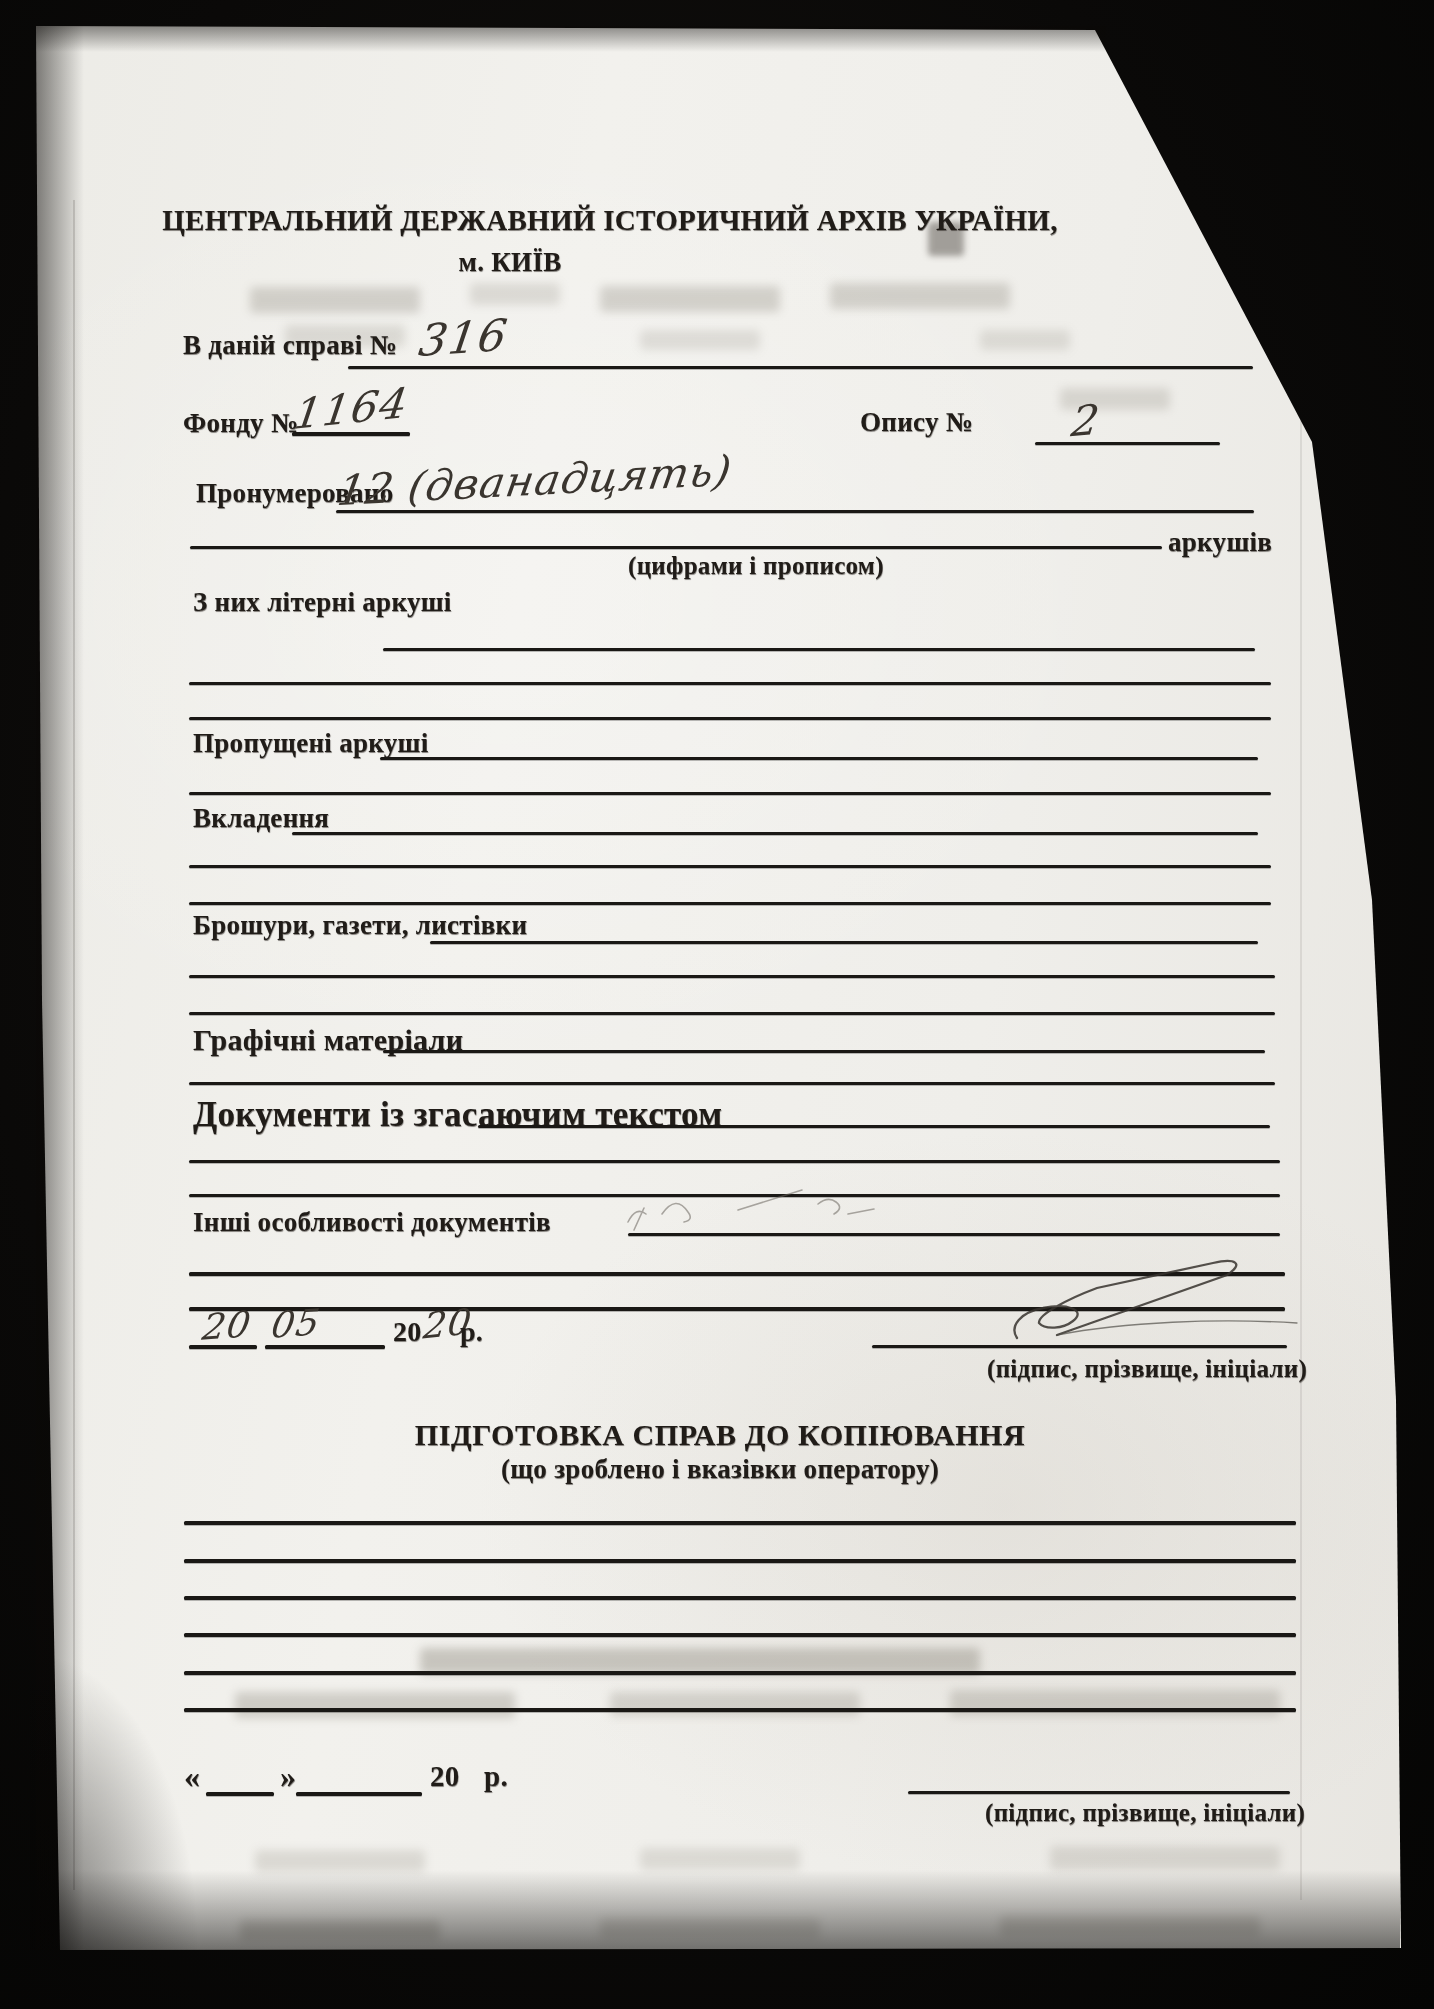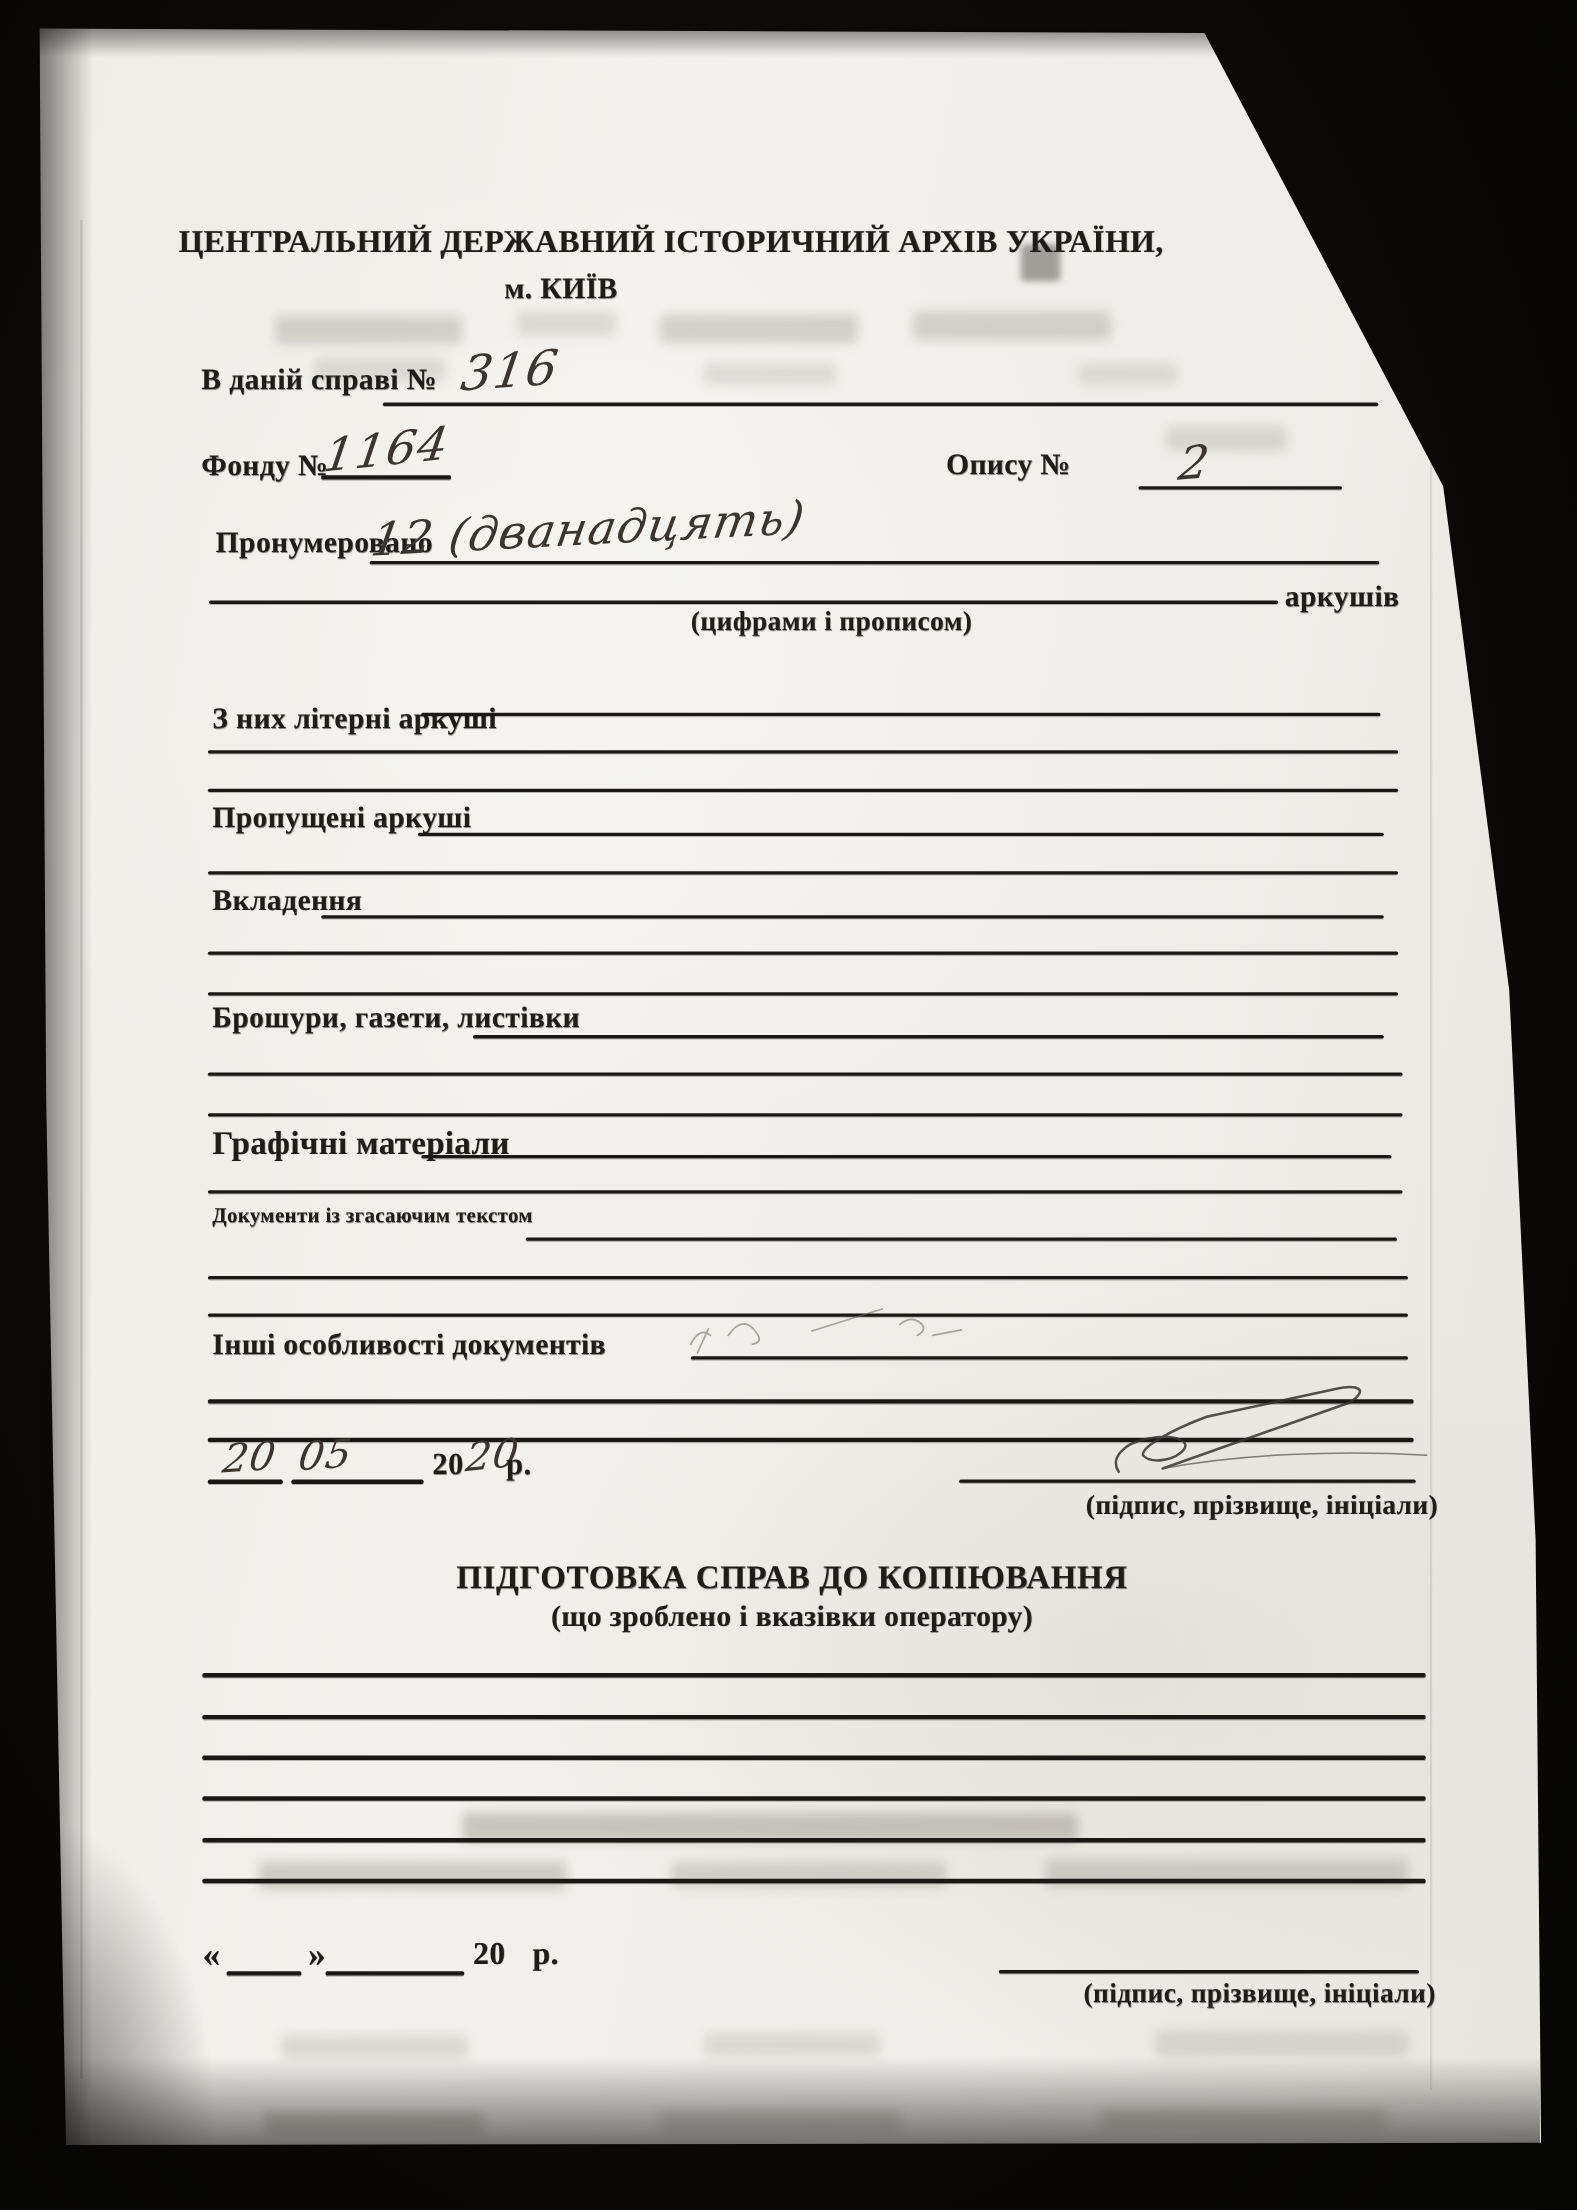--- a/index.html
+++ b/index.html
@@ -67,21 +67,21 @@
   <div class="hw" style="left:1072px;top:396px;font-size:42px;transform:skewX(-12deg) rotate(-5deg);">2</div>
   <div class="rule" style="left:1035px;top:442px;width:185px;"></div>
 
   <div class="lb" style="left:196px;top:478px;font-size:27px;">Пронумеровано</div>
   <div class="hw" style="left:340px;top:456px;font-size:42px;transform:skewX(-12deg) rotate(-3deg);">12 (дванадцять)</div>
   <div class="rule" style="left:336px;top:510px;width:918px;"></div>
   <div class="rule" style="left:190px;top:546px;width:972px;"></div>
   <div class="lb" style="left:1168px;top:527px;font-size:27px;">аркушів</div>
   <div class="lb" style="left:628px;top:552px;font-size:25px;">(цифрами і прописом)</div>
 
-  <div class="lb" style="left:193px;top:638px;font-size:27px;">З них літерні аркуші</div>
+  <div class="lb" style="left:193px;top:587px;font-size:27px;">З них літерні аркуші</div>
   <div class="rule" style="left:383px;top:648px;width:872px;"></div>
   <div class="rule" style="left:189px;top:682px;width:1082px;"></div>
   <div class="rule" style="left:189px;top:717px;width:1082px;"></div>
 
   <div class="lb" style="left:193px;top:728px;font-size:27px;">Пропущені аркуші</div>
   <div class="rule" style="left:380px;top:757px;width:878px;"></div>
   <div class="rule" style="left:189px;top:792px;width:1082px;"></div>
 
   <div class="lb" style="left:193px;top:803px;font-size:27px;">Вкладення</div>
   <div class="rule" style="left:292px;top:832px;width:966px;"></div>
@@ -90,21 +90,21 @@
 
   <div class="lb" style="left:193px;top:910px;font-size:27px;text-align:center;">Брошури, газети, листівки</div>
   <div class="rule" style="left:430px;top:941px;width:828px;"></div>
   <div class="rule" style="left:189px;top:975px;width:1086px;"></div>
   <div class="rule" style="left:189px;top:1012px;width:1086px;"></div>
 
   <div class="lb" style="left:193px;top:1023px;font-size:30px;">Графічні матеріали</div>
   <div class="rule" style="left:383px;top:1050px;width:882px;"></div>
   <div class="rule" style="left:189px;top:1082px;width:1086px;"></div>
 
-  <div class="lb" style="left:193px;top:1095px;font-size:19px;">Документи із згасаючим текстом</div>
+  <div class="lb" style="left:193px;top:1095px;font-size:35px;">Документи із згасаючим текстом</div>
   <div class="rule" style="left:478px;top:1125px;width:792px;"></div>
   <div class="rule" style="left:189px;top:1160px;width:1091px;"></div>
   <div class="rule" style="left:189px;top:1194px;width:1091px;"></div>
 
   <div class="lb" style="left:193px;top:1207px;font-size:27px;">Інші особливості документів</div>
   <svg style="position:absolute;left:620px;top:1182px;" width="270" height="52" viewBox="0 0 270 52">
     <g fill="none" stroke="#6b665f" stroke-width="1.6" opacity=".55" stroke-linecap="round">
       <path d="M 8,40 q 8,-16 18,-8 M 14,48 l 10,-22"></path>
       <path d="M 42,32 q 14,-20 26,-2 q 6,8 -4,10"></path>
       <path d="M 118,28 L 182,8"></path>

